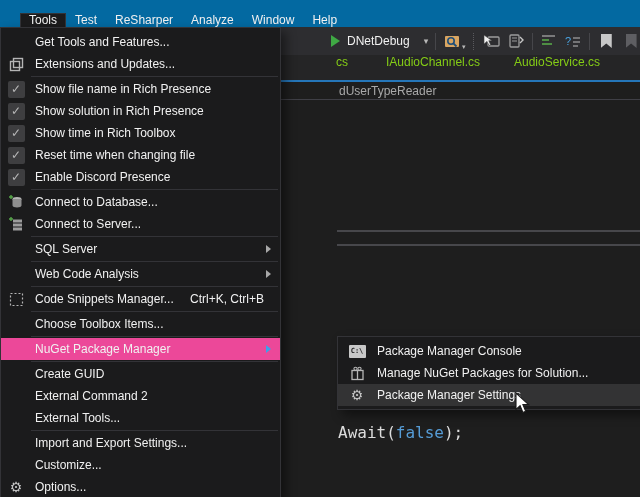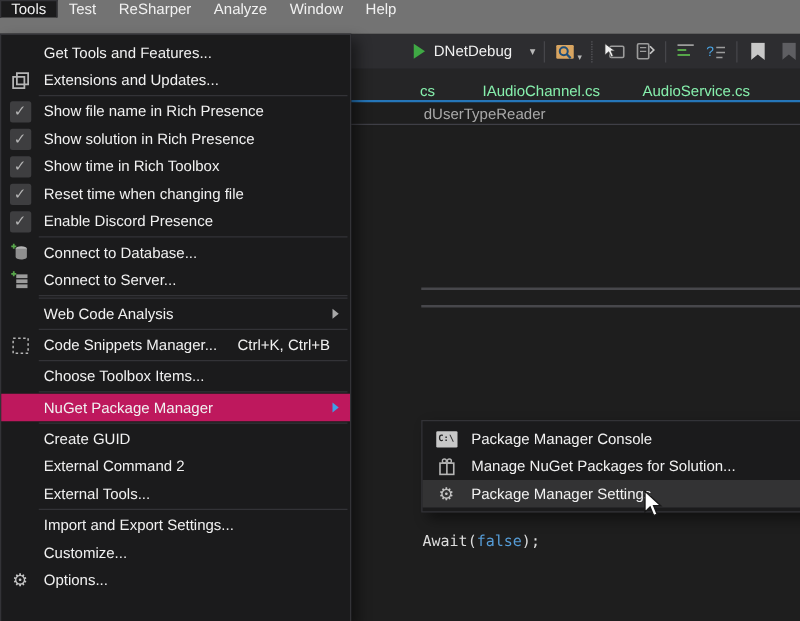--- a/index.html
+++ b/index.html
@@ -1,48 +1,48 @@
 <!DOCTYPE html>
 <html><head>
 <meta charset="utf-8">
 <style>
   html,body{margin:0;padding:0;background:#111;}
   #screen{position:relative;width:640px;height:497px;overflow:hidden;background:#1e1e1e;
     font-family:"Liberation Sans",sans-serif;font-size:12px;color:#f1f1f1;}
   
-  .menubar{position:absolute;top:0;left:0;right:0;height:27px;background:#737373;display:flex;align-items:flex-start;z-index:60;}
+  .menubar{position:absolute;top:0;left:0;right:0;height:27px;background:#0369a1;display:flex;align-items:flex-end;z-index:60;padding-left:20px;}
   .mb-item{display:flex;align-items:center;padding:0 9px;cursor:default;}
   .mb-item.active{background:#1b1b1c;box-shadow:inset 1px 1px 0 #333337, inset -1px 0 0 #333337;}
   
   .toolbar{position:absolute;top:27px;left:0;right:0;height:28px;background:#2d2d30;z-index:5;
     display:flex;align-items:center;gap:7px;padding-left:331px;}
   .tb-sep{width:1px;height:17px;background:#46464a;}
   .tb-sep.dotted{background:none;border-left:1px dotted #5a5a5e;}
   .play{width:0;height:0;border-left:9px solid #3fa944;border-top:6px solid transparent;border-bottom:6px solid transparent;}
   .cfg{display:flex;align-items:center;gap:14px;}
   .caret{font-size:9px;color:#b8b8b8;line-height:1;}
   .tb-ic{display:flex;align-items:center;justify-content:center;width:18px;height:18px;}
   .bookmark{width:11px;height:14px;background:#c8c8c8;clip-path:polygon(0 0,100% 0,100% 100%,50% 68%,0 100%);}
   .bookmark.dim{background:#5e5e62;}
   
   .tabrow{position:absolute;top:55px;left:0;right:0;height:25px;background:#252526;z-index:4;}
-  .tab{position:absolute;top:0;height:25px;display:flex;align-items:flex-end;color:#86efac;}
+  .tab{position:absolute;top:0;height:25px;display:flex;align-items:flex-start;color:#84cc16;}
   .blueline{position:absolute;top:80px;left:0;right:0;height:2px;background:#2576b9;z-index:4;}
   .breadcrumb{position:absolute;top:82px;left:0;right:0;height:18px;background:#1e1e1e;border-bottom:1px solid #3f3f46;
     display:flex;align-items:center;padding-left:339px;color:#a9a9a9;z-index:4;box-sizing:border-box;}
   
   .editor{position:absolute;top:101px;left:0;right:0;bottom:0;background:#1e1e1e;z-index:1;}
-  .code{position:absolute;font-family:"DejaVu Sans Mono",monospace;font-size:12px;line-height:14px;color:#dcdcdc;white-space:pre;}
+  .code{position:absolute;font-family:"DejaVu Sans Mono",monospace;font-size:16px;line-height:14px;color:#dcdcdc;white-space:pre;}
   .kw{color:#569cd6;}
   .hrule{position:absolute;left:337px;right:0;height:2px;background:#47474b;}
   
   .menu{position:absolute;left:0;top:27px;width:281px;height:471px;background:#1b1b1c;border:1px solid #333337;
     box-sizing:border-box;padding-top:3px;z-index:100;box-shadow:5px 5px 10px rgba(0,0,0,.45);}
   .mi{height:22px;display:flex;align-items:center;position:relative;cursor:default;}
-  .mi.hl{background:#be185d;}
+  .mi.hl{background:#ec4899;}
   .gut{flex:0 0 30px;display:flex;align-items:center;justify-content:center;}
   .lbl{flex:1;margin-left:4px;white-space:nowrap;}
   .sc{margin-right:16px;white-space:nowrap;}
   .subarrow{position:absolute;right:9px;top:7px;width:0;height:0;border-left:5px solid #a8a8a8;
     border-top:4px solid transparent;border-bottom:4px solid transparent;}
   .mi.hl .subarrow{border-left-color:#3ea0e8;}
   .msep{height:1px;background:#333337;margin:1px 2px 1px 30px;}
   .check{width:17px;height:17px;background:#3e3e40;border-radius:2px;display:flex;align-items:center;
     justify-content:center;color:#b5b5b5;font-size:12px;}
   .gearglyph{font-size:14px;color:#c5c5c5;line-height:1;}
@@ -224,20 +224,25 @@
           <svg width="16" height="16" viewBox="0 0 16 16">
         <rect x="5" y="3.5" width="9" height="3" fill="#9c9c9c"></rect>
         <rect x="5" y="7.5" width="9" height="3" fill="#9c9c9c"></rect>
         <rect x="5" y="11.5" width="9" height="3" fill="#9c9c9c"></rect>
         <path d="M3 1 v4 M1 3 h4" stroke="#57a64a" stroke-width="1.4"></path>
       </svg>
         </span>
         <span class="lbl">Connect to Server...</span>
     </div>
     <div class="msep"></div>
+    <div class="mi">
+      <span class="gut"></span>
+        <span class="lbl">SQL Server</span>
+      <span class="subarrow"></span>
+    </div>
     <div class="msep"></div>
     <div class="mi">
       <span class="gut"></span>
         <span class="lbl">Web Code Analysis</span>
       <span class="subarrow"></span>
     </div>
     <div class="msep"></div>
     <div class="mi">
       <span class="gut">
           <svg width="15" height="15" viewBox="0 0 15 15">

